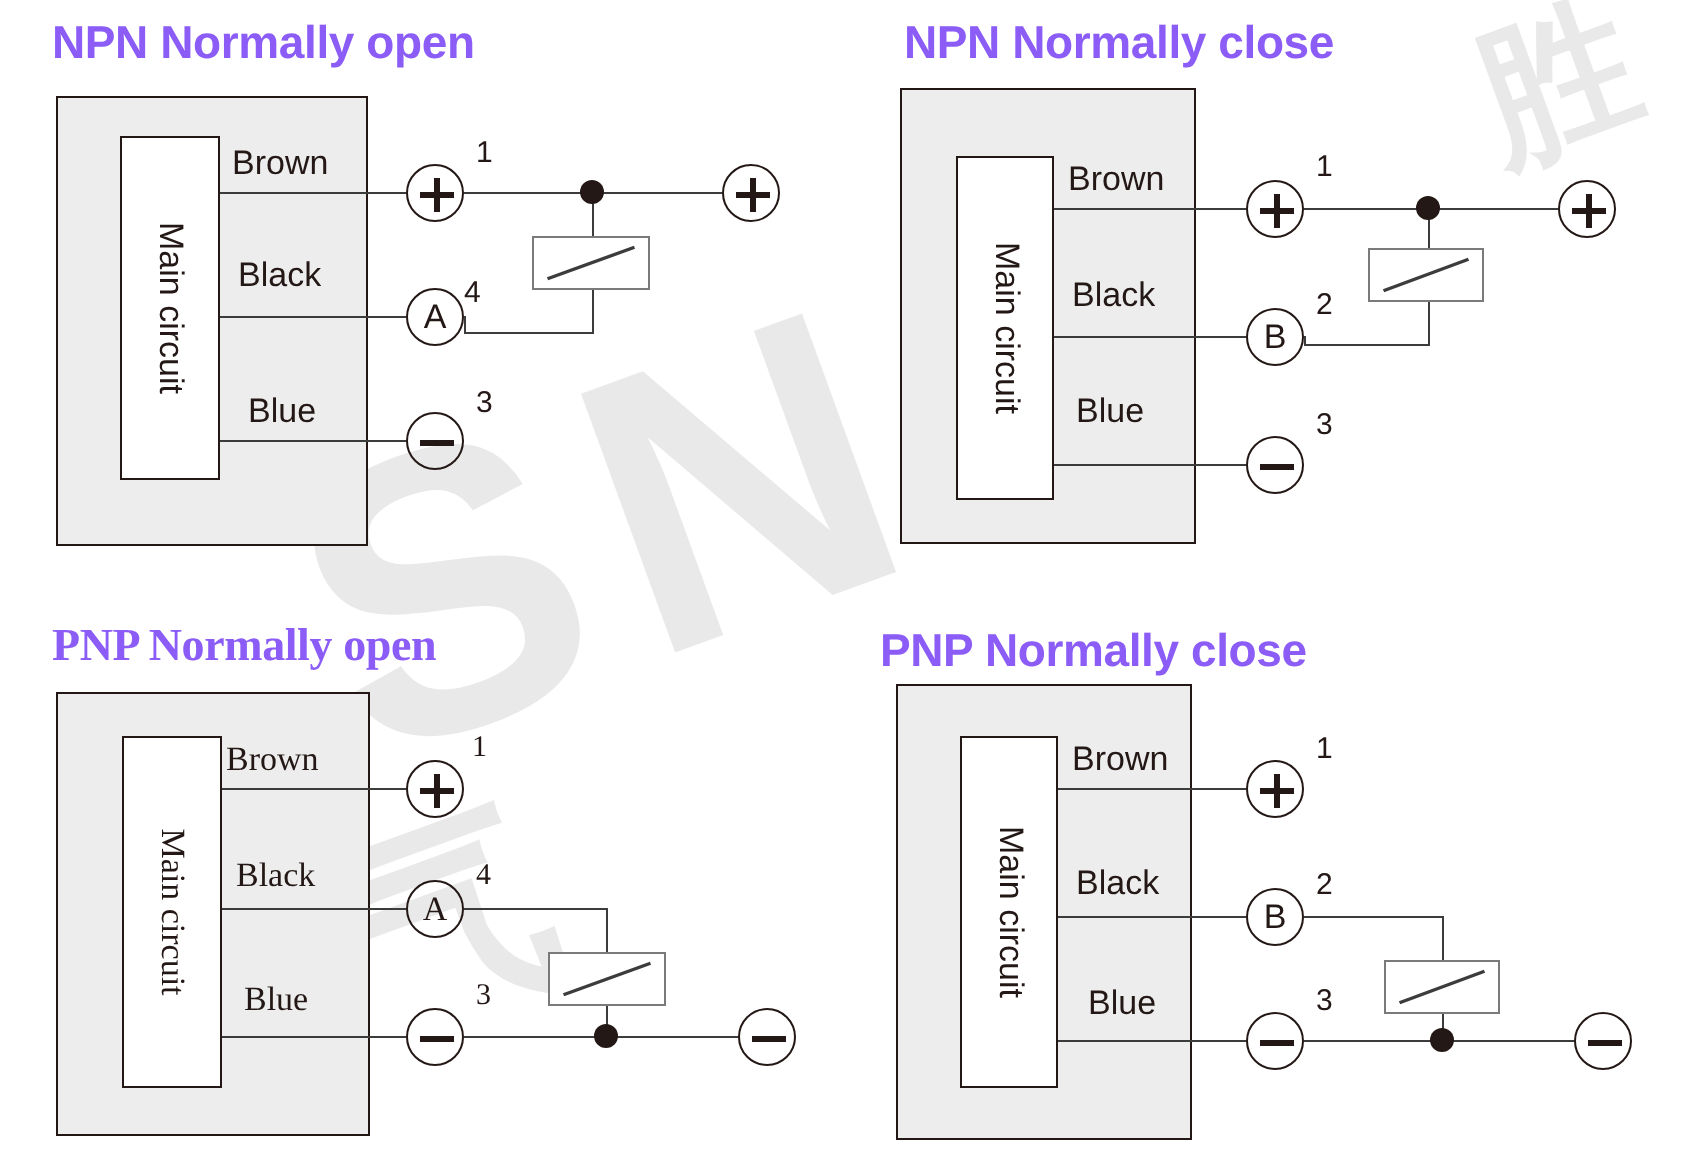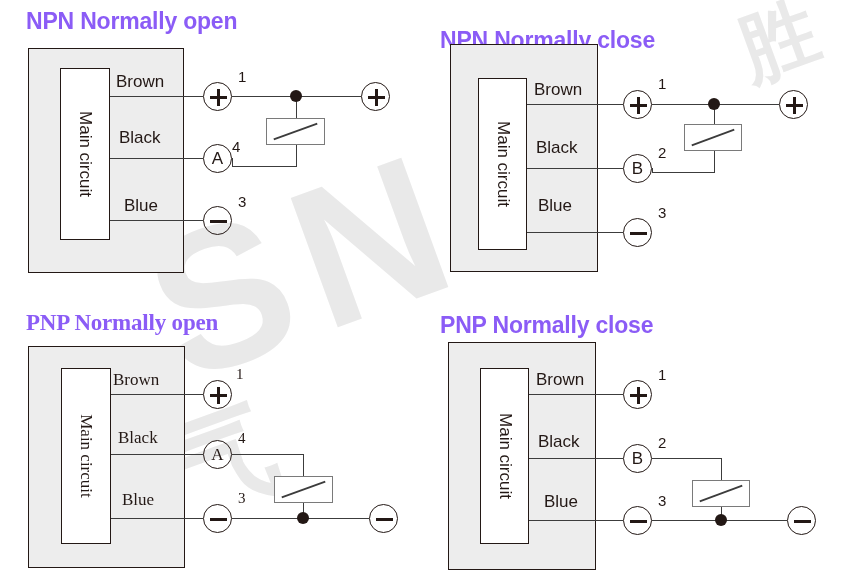--- a/index.html
+++ b/index.html
@@ -177,21 +177,21 @@
     <div class="vline" style="left:232px;top:158px;height:9px;"></div>
 
     <div class="term" style="left:361px;top:82px;width:29px;height:29px;">
       <div class="plus-h" style="left:6px;top:13px;width:17px;height:3px;"></div>
       <div class="plus-v" style="left:13px;top:6px;width:3px;height:17px;"></div>
     </div>
   </div>
 
   <div class="quad" id="q1" style="left:424px;top:0;width:424px;height:290px;">
 
-    <div class="q-title" style="left:16px;top:8px;margin-top:19px;">NPN Normally close</div>
+    <div class="q-title" style="left:28px;top:8px;">NPN Normally close</div>
 
     <div class="panel" style="left:26px;top:44px;width:148px;height:228px;"></div>
 
     <div class="inner-box" style="left:54px;top:78px;width:49px;height:172px;">
       <div class="mc-text">
         <span>Main circuit</span>
       </div>
     </div>
 
     <div class="hline" style="left:103px;top:104px;width:96px;"></div>

